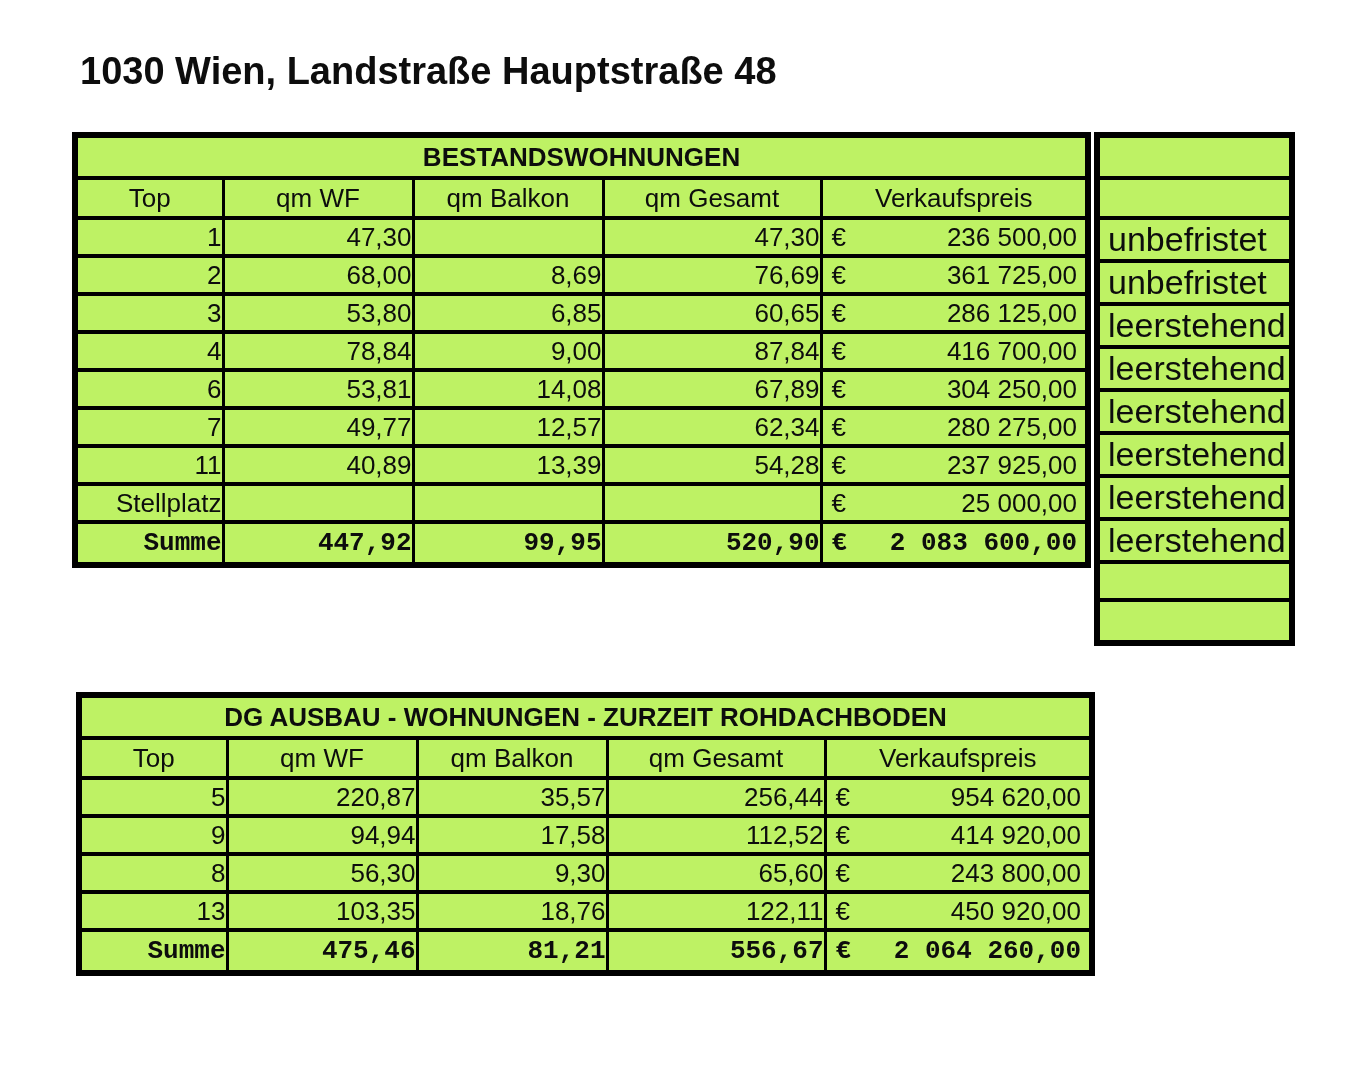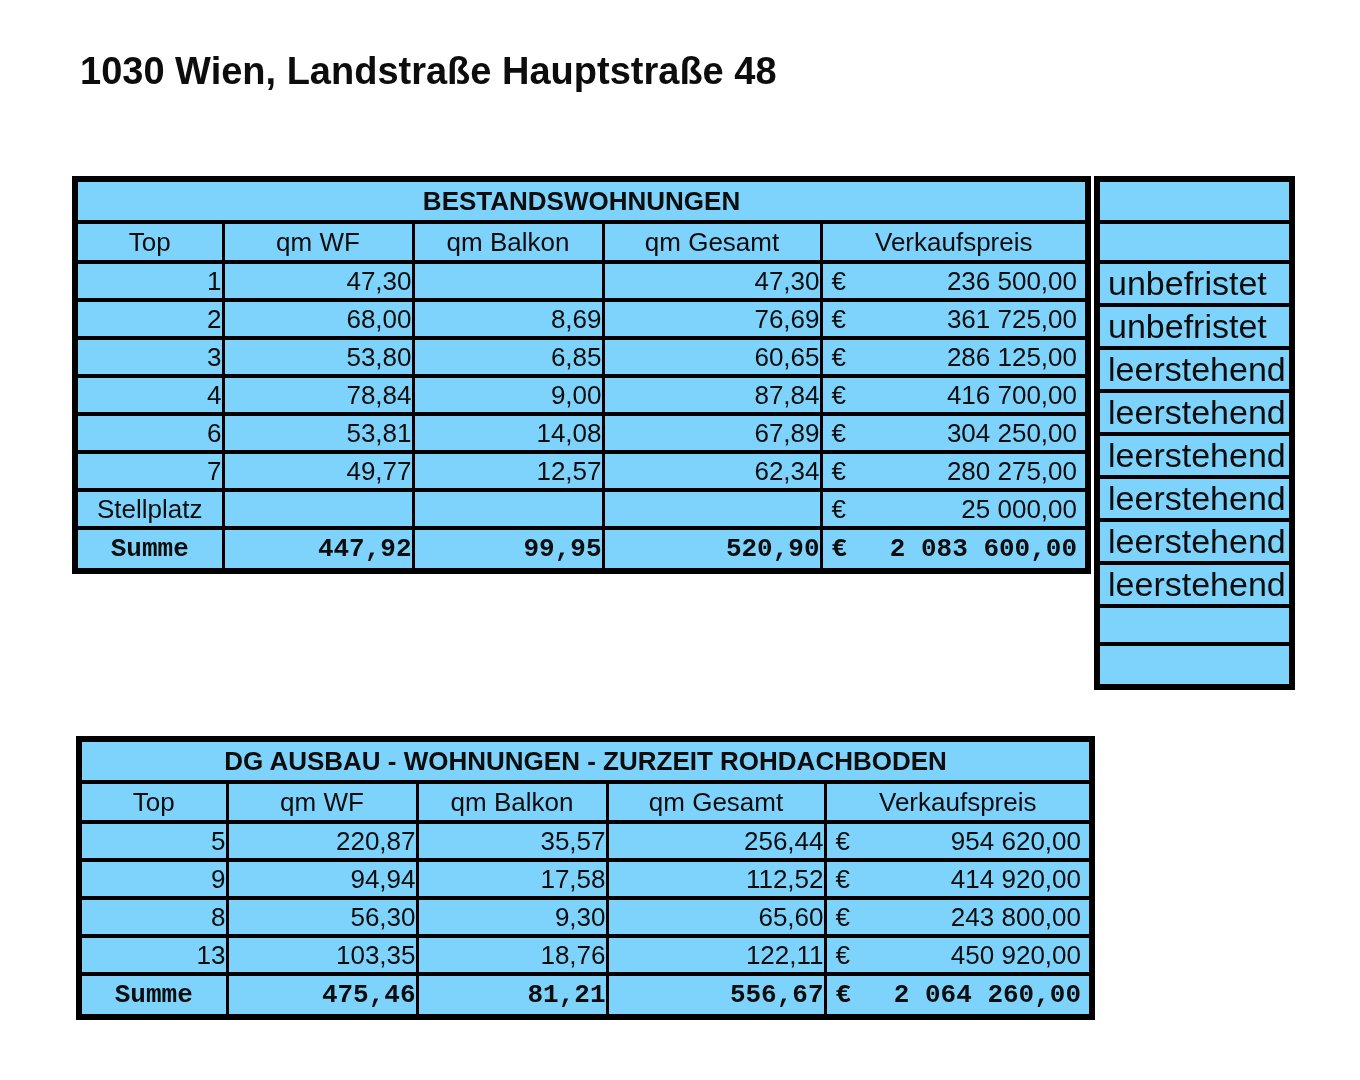--- a/index.html
+++ b/index.html
@@ -24,22 +24,21 @@
     white-space: nowrap;
   }
 
   .tablewrap { position: absolute; display: flex; align-items: flex-start; }
   .tw1 { left: 72px; top: 132px; }
   .tw2 { left: 76px; top: 692px; }
 
   table {
     border-collapse: collapse;
     table-layout: fixed;
-    background: #7dd3fc;
-    margin-top: 44px;
+    background: #bef264;
   }
   table.main  { border: 6px solid #000; width: 1013px; }
   table.status{ border: 6px solid #000; width: 201px; margin-left: 3px; }
 
   table.main td {
     border-left: 3px solid #000;
     border-right: 3px solid #000;
     border-top: 4px solid #000;
     border-bottom: 4px solid #000;
     font-size: 26px;
@@ -63,21 +62,21 @@
   tr.r-data   td { height: 34px; }
   tr.r-summe  td { height: 38px; font-weight: bold; font-family: Liberation Mono, monospace; }
 
   td.title-cell {
     text-align: center;
     font-weight: bold;
     font-size: 28px;
   }
   td.hdr { text-align: center; padding-left: 7px; }
   td.num { text-align: right; padding-right: 8px; }
-  td.txt { text-align: center;  padding-left: 7px; }
+  td.txt { text-align: right;  padding-left: 7px; }
 
   td.preis .preis-inner {
     display: flex;
     justify-content: space-between;
     align-items: center;
     padding: 0 8px 0 9px;
   }
 </style>
 </head>
 <body>
@@ -173,20 +172,32 @@
         <td class="num">12,57</td>
         <td class="num">62,34</td>
         <td class="preis">
               <div class="preis-inner">
                 <span>€</span>
                 <span>280 275,00</span>
               </div>
             </td>
       </tr>
       <tr class="r-data">
+        <td class="num">11</td>
+        <td class="num">40,89</td>
+        <td class="num">13,39</td>
+        <td class="num">54,28</td>
+        <td class="preis">
+              <div class="preis-inner">
+                <span>€</span>
+                <span>237 925,00</span>
+              </div>
+            </td>
+      </tr>
+      <tr class="r-data">
         <td class="txt">Stellplatz</td>
         <td class="num"></td>
         <td class="num"></td>
         <td class="num"></td>
         <td class="preis">
               <div class="preis-inner">
                 <span>€</span>
                 <span>25 000,00</span>
               </div>
             </td>

